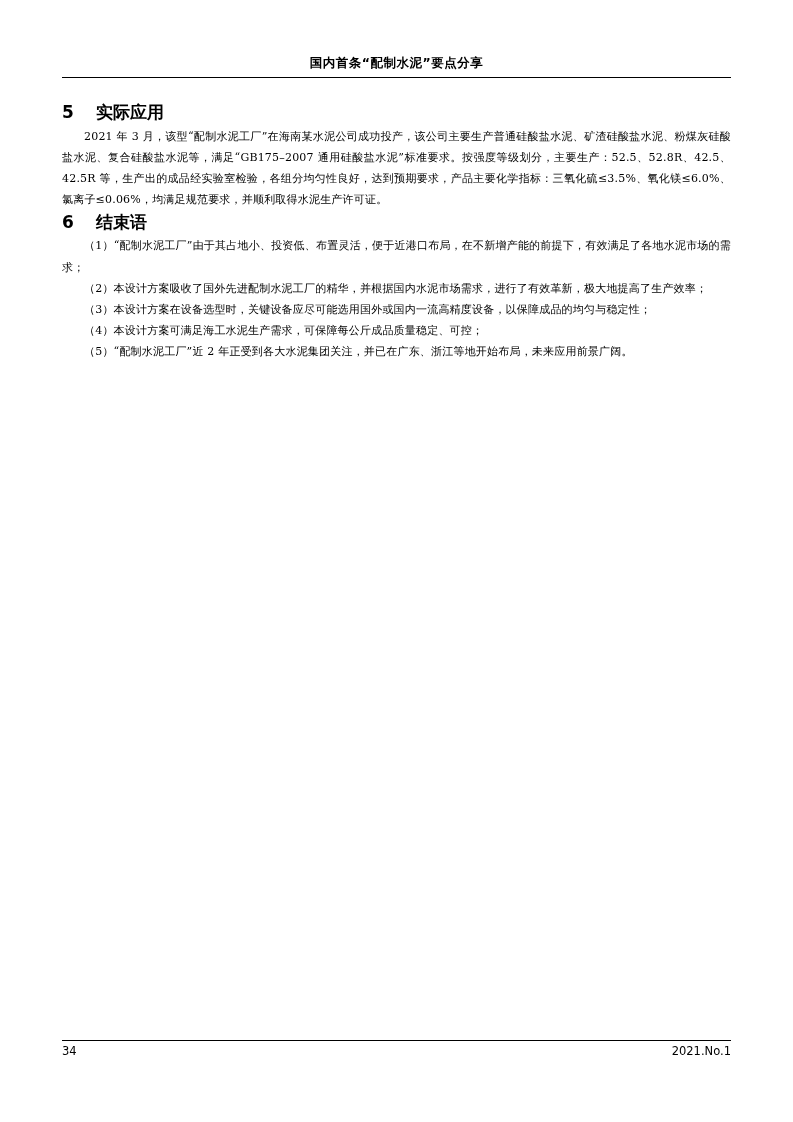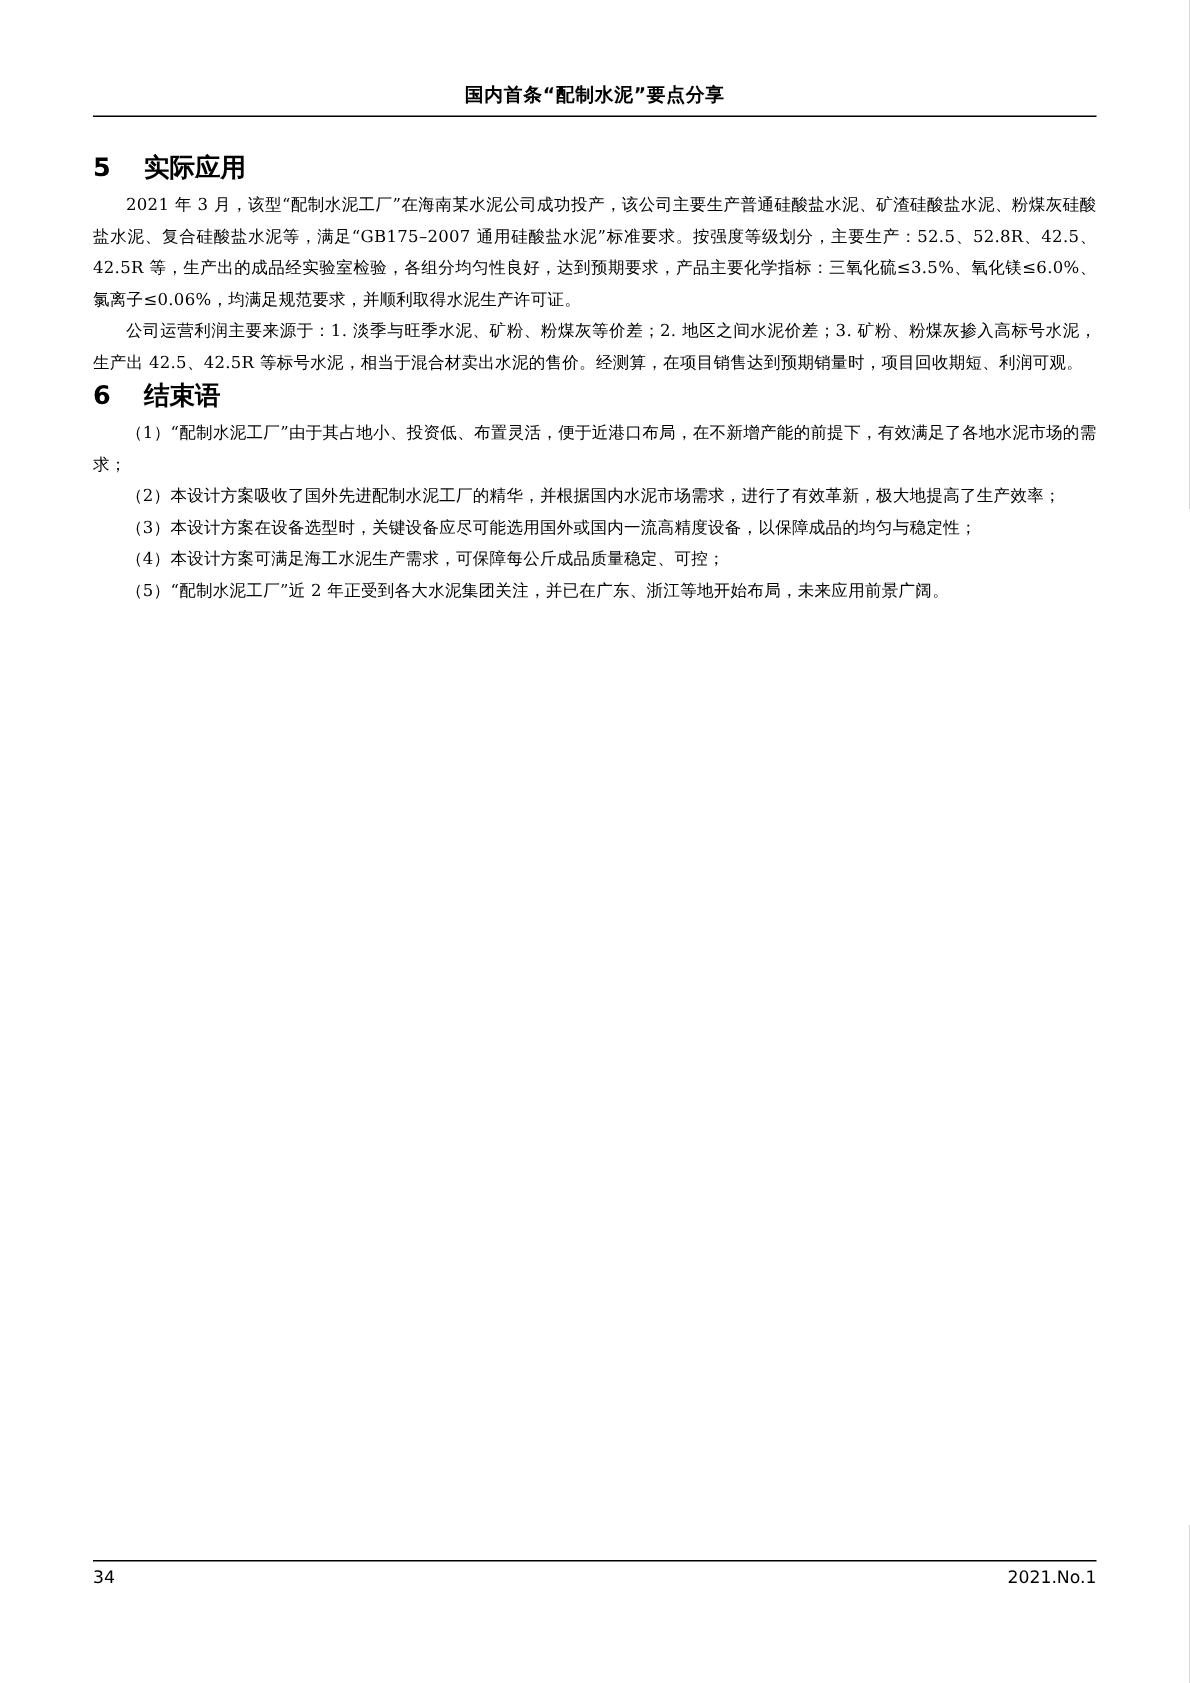--- a/index.html
+++ b/index.html
@@ -112,21 +112,20 @@
     <div class="header">国内首条“配制水泥”要点分享</div>
     <div class="header-rule"></div>
 
     <div class="body-area">
 
       <h2 class="section">
         <span class="num">5</span><span>实际应用</span>
       </h2>
 
       <p class="para indent block-gap">2021 年 3 月，该型“配制水泥工厂”在海南某水泥公司成功投产，该公司主要生产普通硅酸盐水泥、矿渣硅酸盐水泥、粉煤灰硅酸盐水泥、复合硅酸盐水泥等，满足“GB175–2007 通用硅酸盐水泥”标准要求。按强度等级划分，主要生产：52.5、52.8R、42.5、42.5R 等，生产出的成品经实验室检验，各组分均匀性良好，达到预期要求，产品主要化学指标：三氧化硫≤3.5%、氧化镁≤6.0%、氯离子≤0.06%，均满足规范要求，并顺利取得水泥生产许可证。</p>
-      <p class="para indent">公司运营利润主要来源于：1. 淡季与旺季水泥、矿粉、粉煤灰等价差；2. 地区之间水泥价差；3. 矿粉、粉煤灰掺入高标号水泥，生产出 42.5、42.5R 等标号水泥，相当于混合材卖出水泥的售价。经测算，在项目销售达到预期销量时，项目回收期短、利润可观。</p>
 
       <h2 class="section sec-gap-top">
         <span class="num">6</span><span>结束语</span>
       </h2>
 
       <p class="para indent block-gap">（1）“配制水泥工厂”由于其占地小、投资低、布置灵活，便于近港口布局，在不新增产能的前提下，有效满足了各地水泥市场的需求；</p>
       <p class="para indent">（2）本设计方案吸收了国外先进配制水泥工厂的精华，并根据国内水泥市场需求，进行了有效革新，极大地提高了生产效率；</p>
       <p class="para indent">（3）本设计方案在设备选型时，关键设备应尽可能选用国外或国内一流高精度设备，以保障成品的均匀与稳定性；</p>
       <p class="para indent">（4）本设计方案可满足海工水泥生产需求，可保障每公斤成品质量稳定、可控；</p>
       <p class="para indent">（5）“配制水泥工厂”近 2 年正受到各大水泥集团关注，并已在广东、浙江等地开始布局，未来应用前景广阔。</p>

